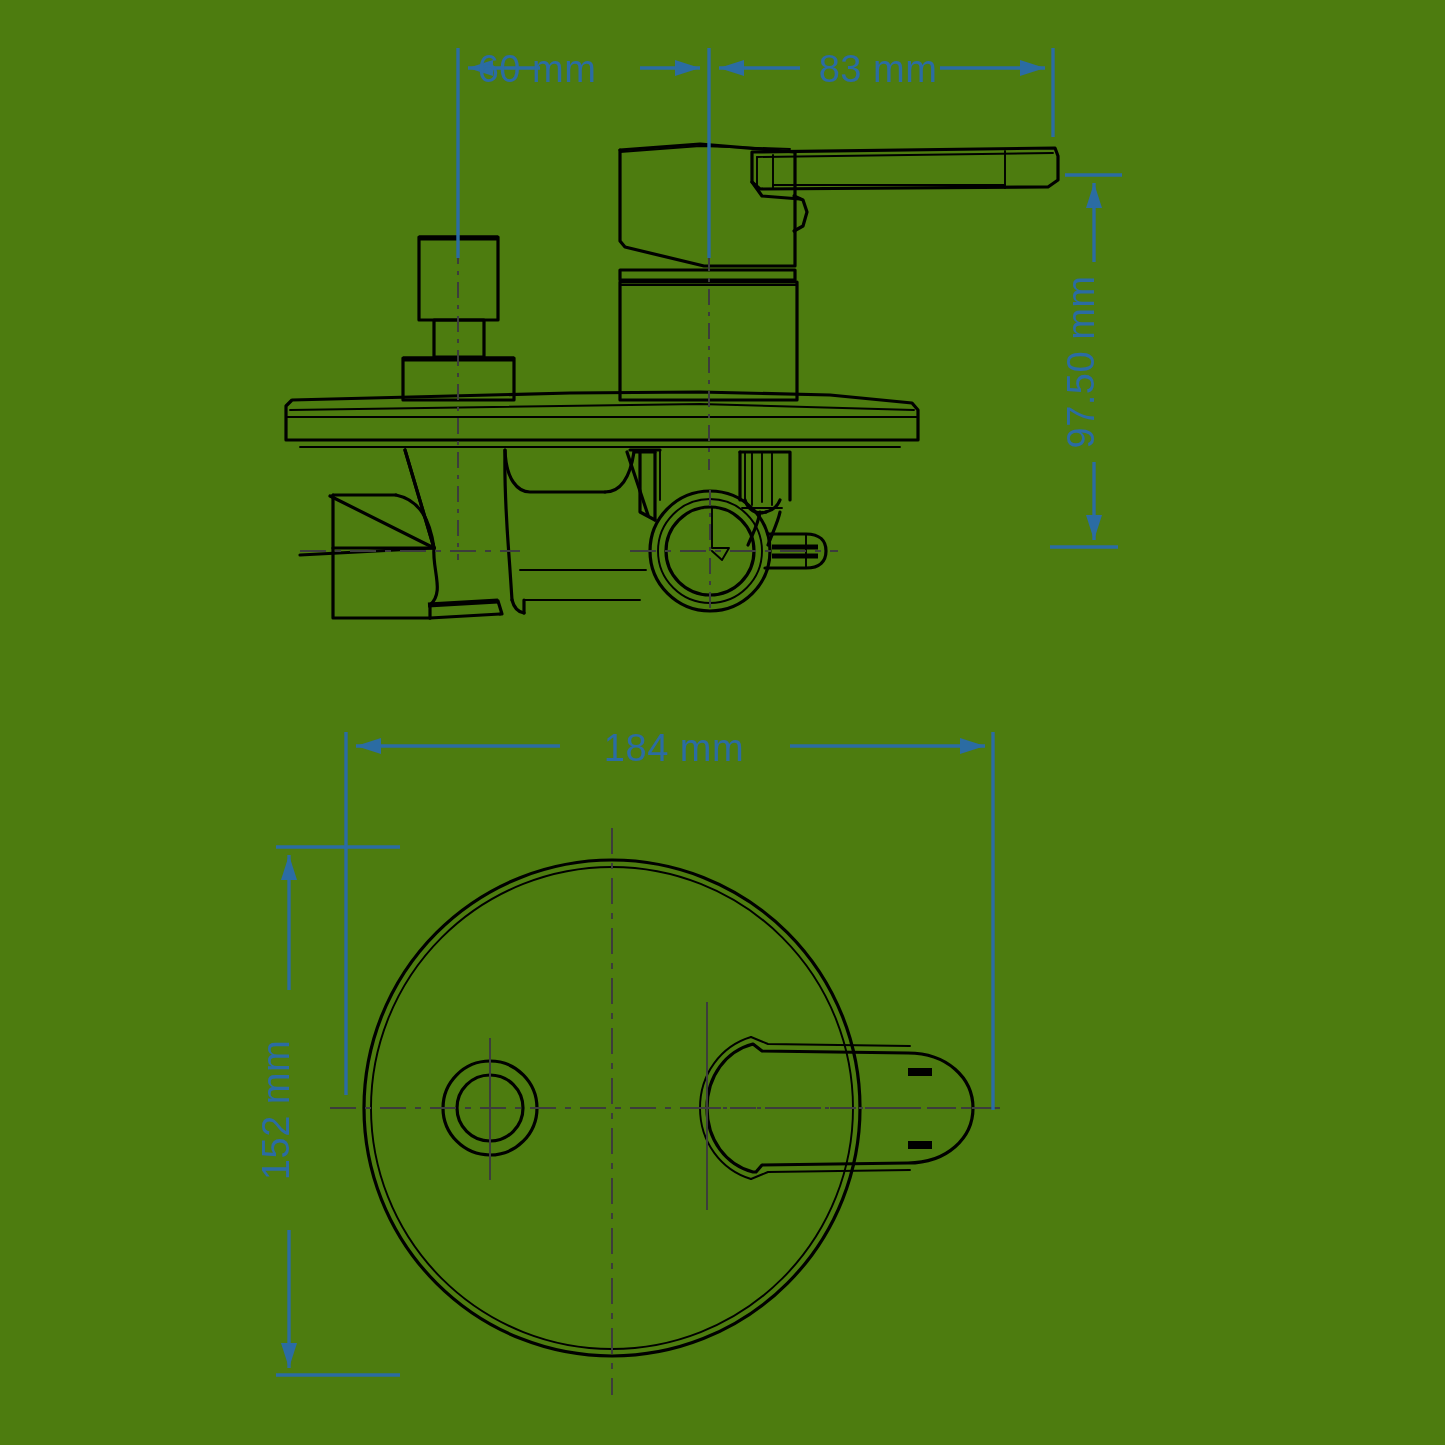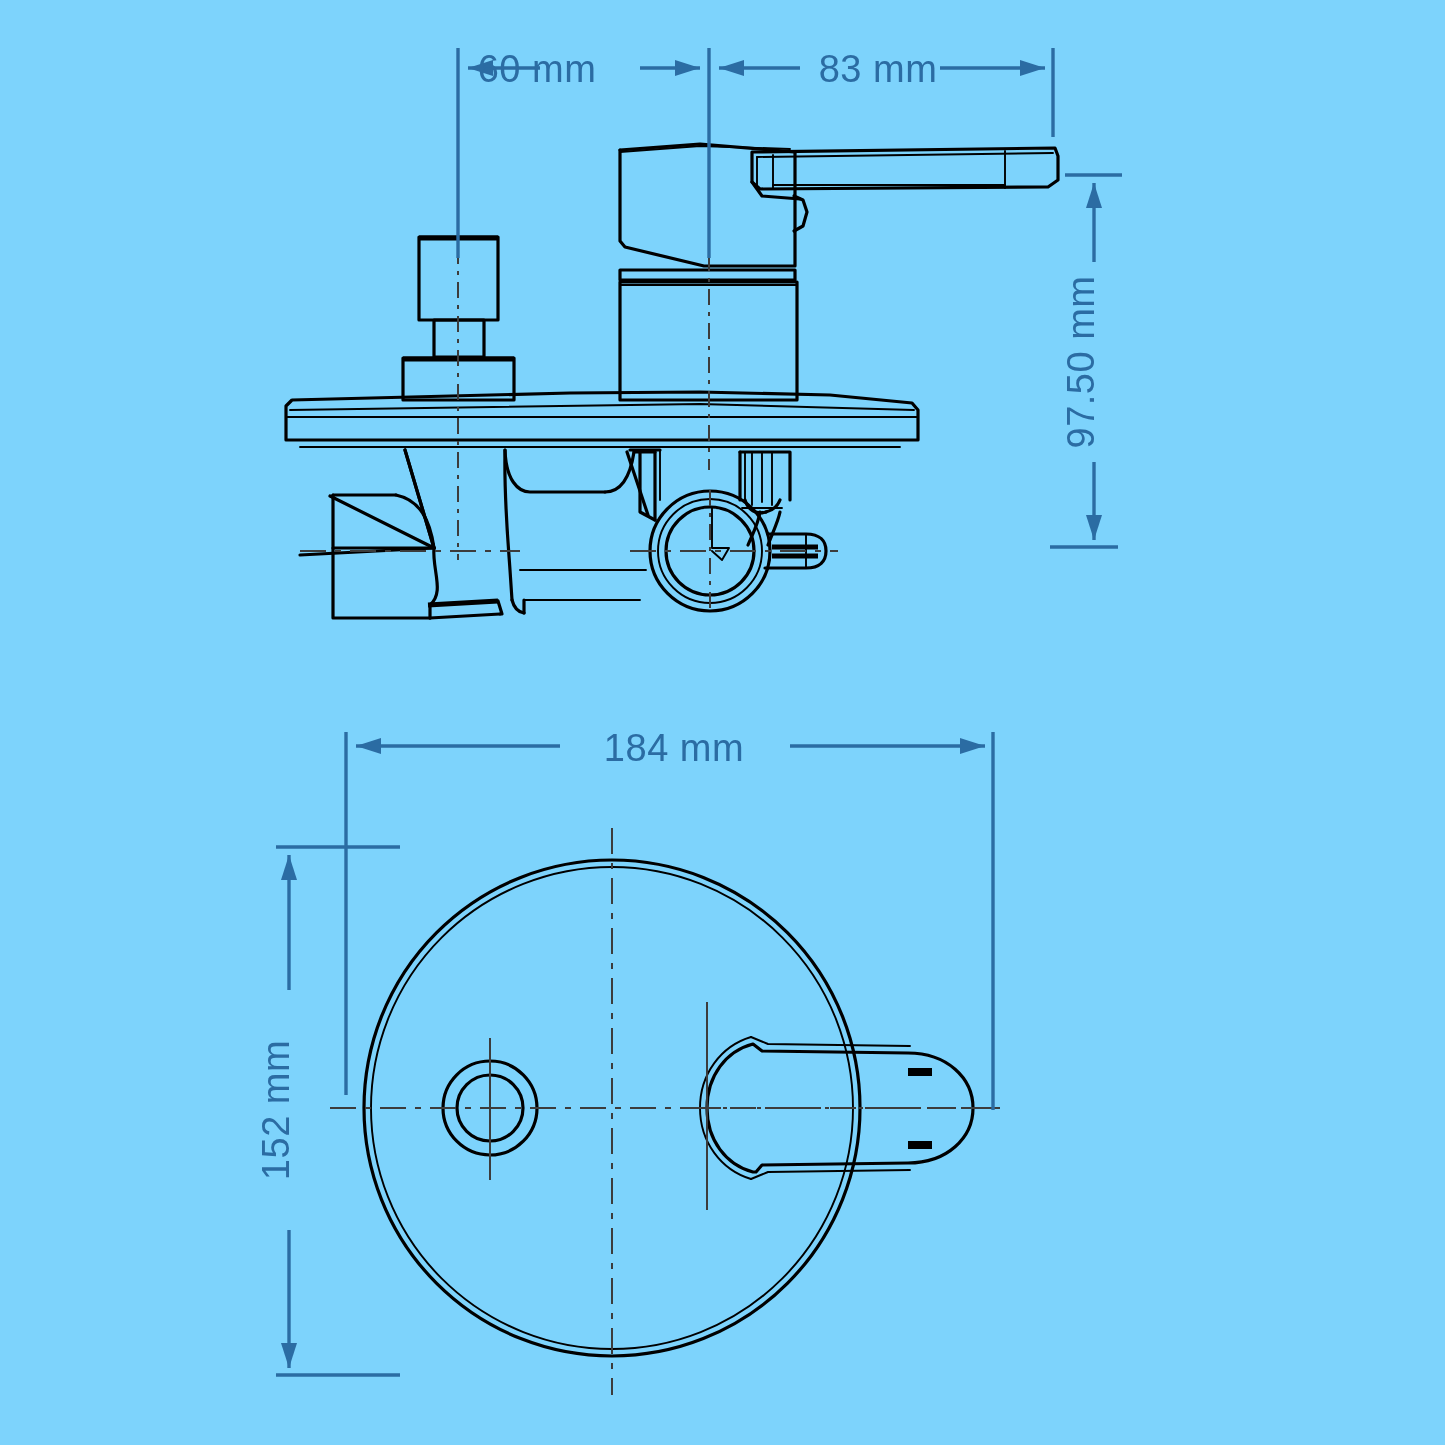--- a/index.html
+++ b/index.html
@@ -8,21 +8,21 @@
     padding: 0;
     background: #ffffff;
   }
   body {
     font-family: "Liberation Sans", sans-serif;
   }
   #drawing-root {
     position: relative;
     width: 1445px;
     height: 1445px;
-    background: #7dd3fc;
+    background: #4d7c0f;
     overflow: hidden;
   }
   svg.sheet {
     display: block;
     width: 1445px;
     height: 1445px;
   }
   .dim-text {
     font-family: "Liberation Sans", sans-serif;
     font-size: 38px;

